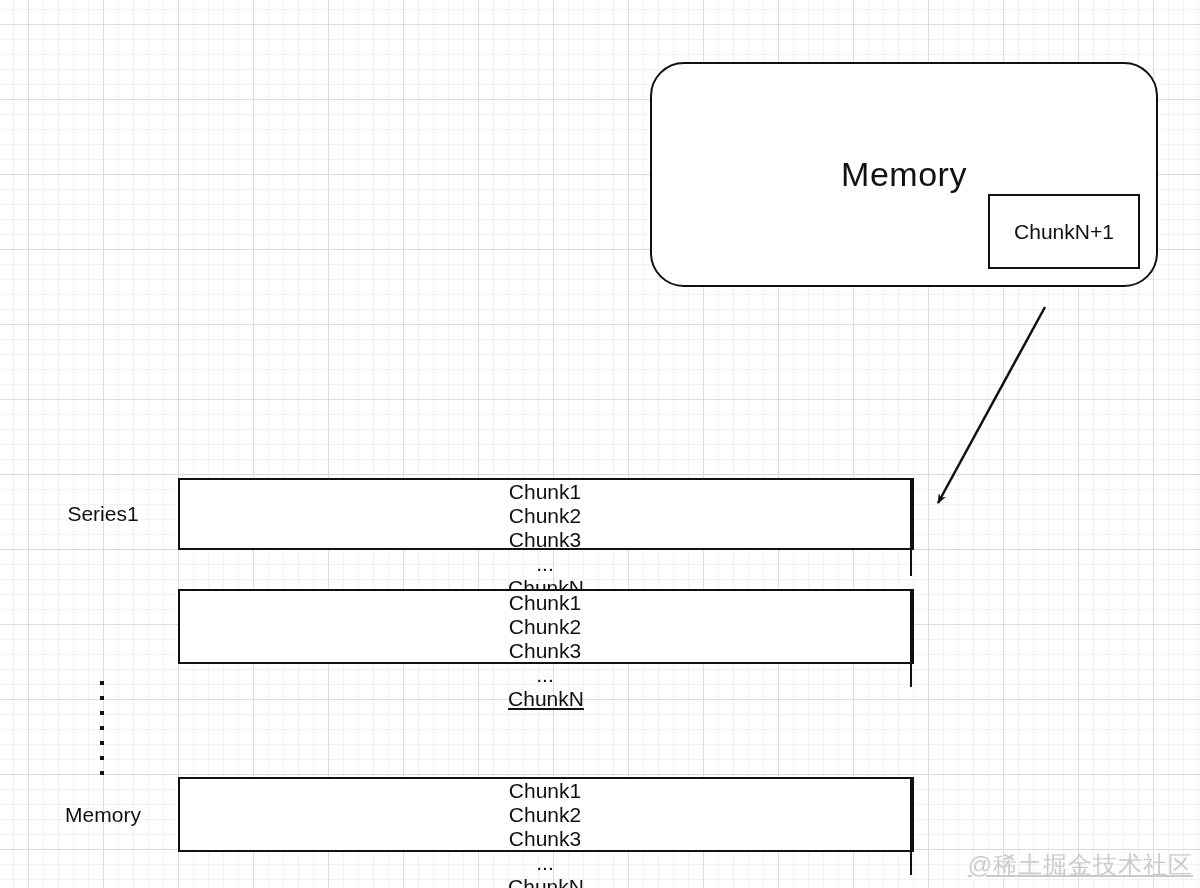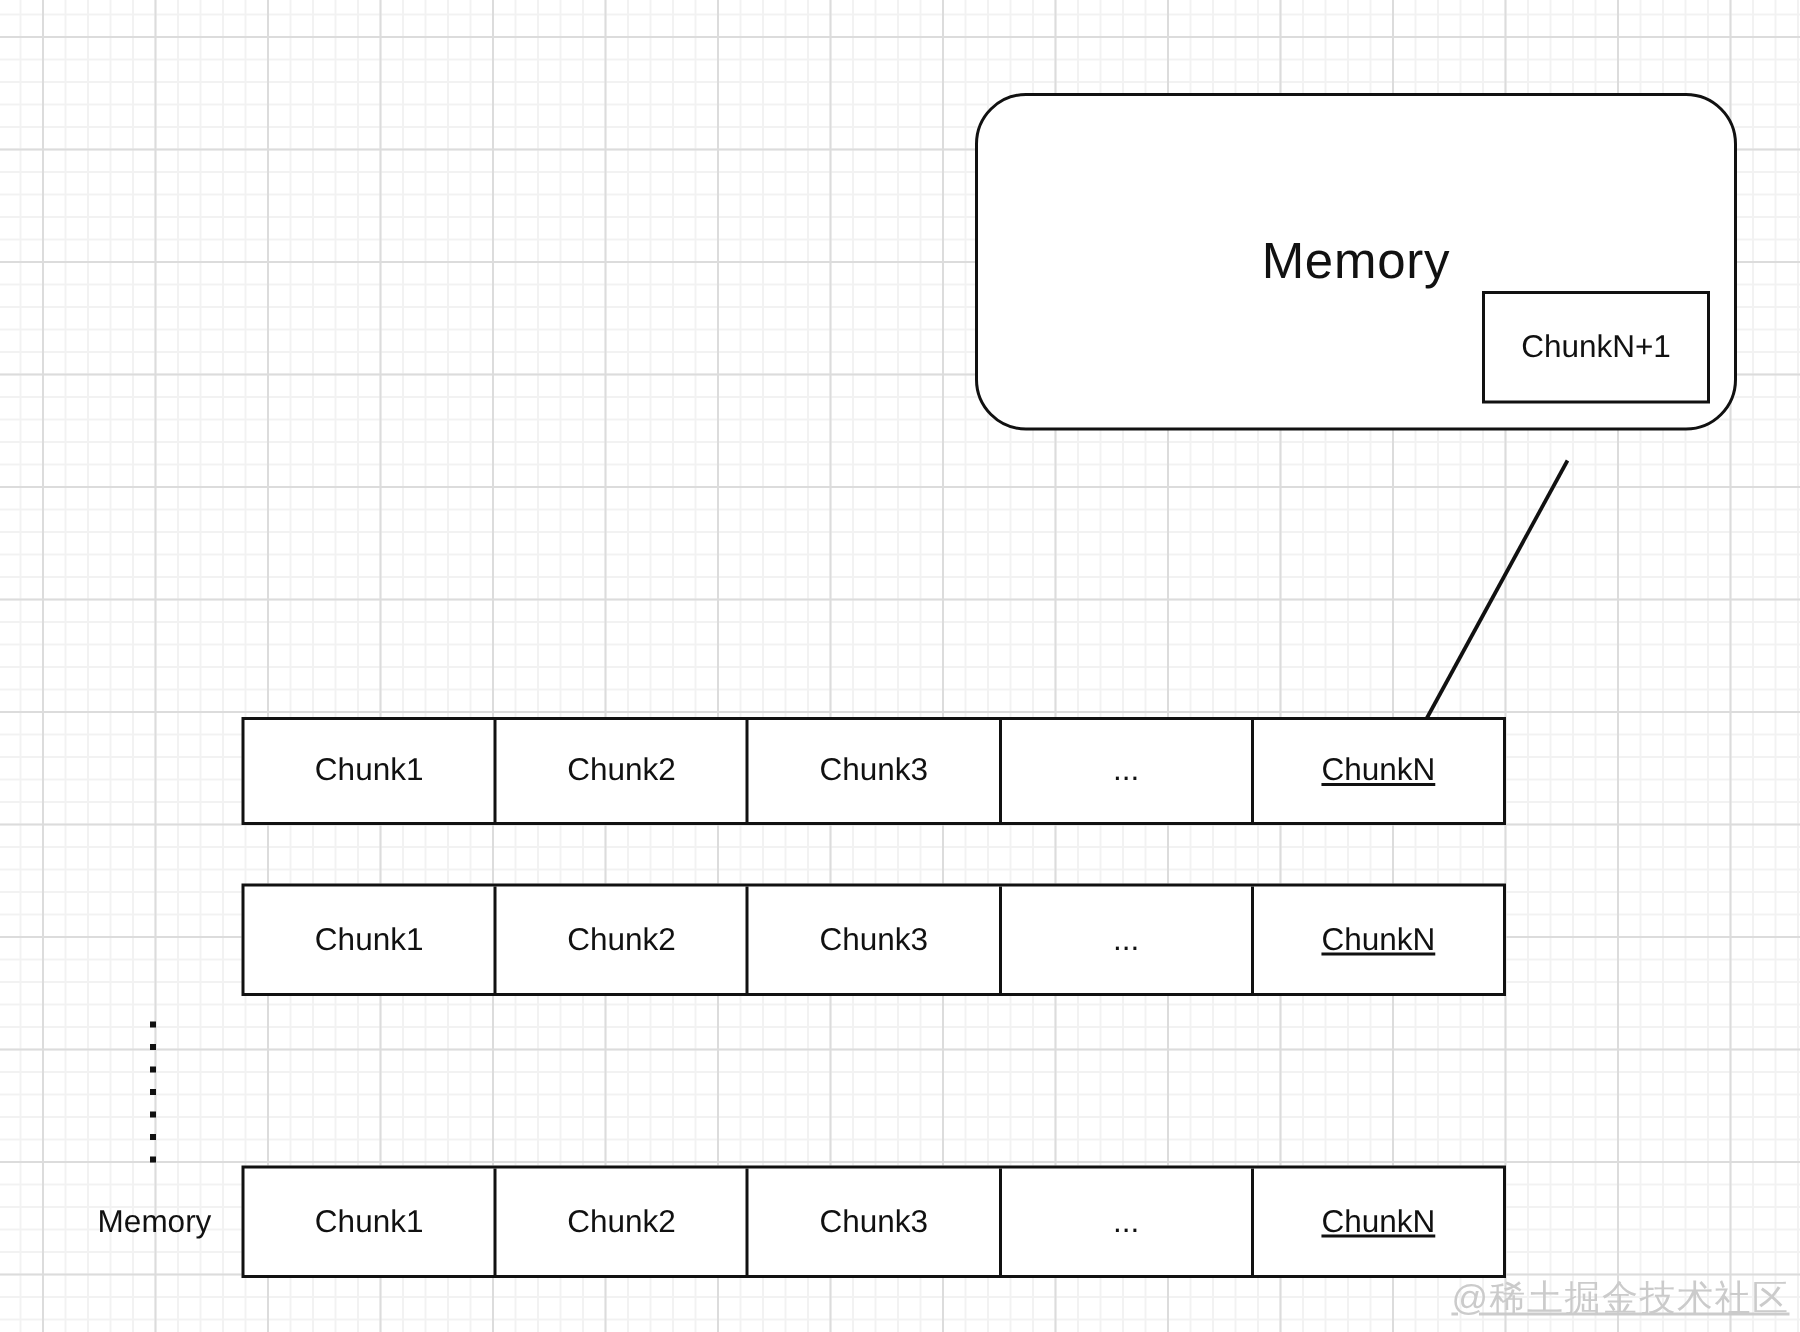--- a/index.html
+++ b/index.html
@@ -29,22 +29,22 @@
     display:flex;align-items:center;justify-content:center;
   }
   .memory-label{font-size:34px;letter-spacing:.5px;}
   .chunk-next-box{
     position:absolute;right:16px;bottom:16px;width:152px;height:75px;
     border:2.5px solid var(--line);background:var(--background);
     display:flex;align-items:center;justify-content:center;font-size:21px;
   }
   .arrow-layer{position:absolute;left:0;top:0;width:1200px;height:888px;color:var(--line);pointer-events:none;}
   .series-row{
-    position:absolute;left:161px;width:843px;
-    display:flex;border:2.5px solid var(--line);background:var(--background);
+    position:absolute;left:178px;width:736px;
+    display:flex;border:2.5px solid var(--line);background:var(--background);flex-direction:column;
   }
   .row-1{top:478px;height:72px;}
   .row-2{top:589px;height:75px;}
   .row-n{top:777px;height:75px;}
   .chunk-cell{
     flex:1 1 0;display:flex;align-items:center;justify-content:center;
     font-size:21px;border-right:2.5px solid var(--line);
   }
   .chunk-cell:last-child{border-right:none;text-decoration:underline;}
   .series-label{
@@ -76,20 +76,21 @@
       </marker>
     </defs>
     <line x1="1045" y1="307" x2="938" y2="503" stroke="currentColor" stroke-width="2.5" marker-end="url(#arrowhead)"></line>
   </svg>
 
   <div class="memory-box">
     <div class="memory-label">Memory</div>
     <div class="chunk-next-box">ChunkN+1</div>
   </div>
 
+  <div class="series-label label-1">Series1</div>
   <div class="series-row row-1">
     <div class="chunk-cell">Chunk1</div>
     <div class="chunk-cell">Chunk2</div>
     <div class="chunk-cell">Chunk3</div>
     <div class="chunk-cell">...</div>
     <div class="chunk-cell">ChunkN</div>
   </div>
 
   <div class="series-row row-2">
     <div class="chunk-cell">Chunk1</div>

